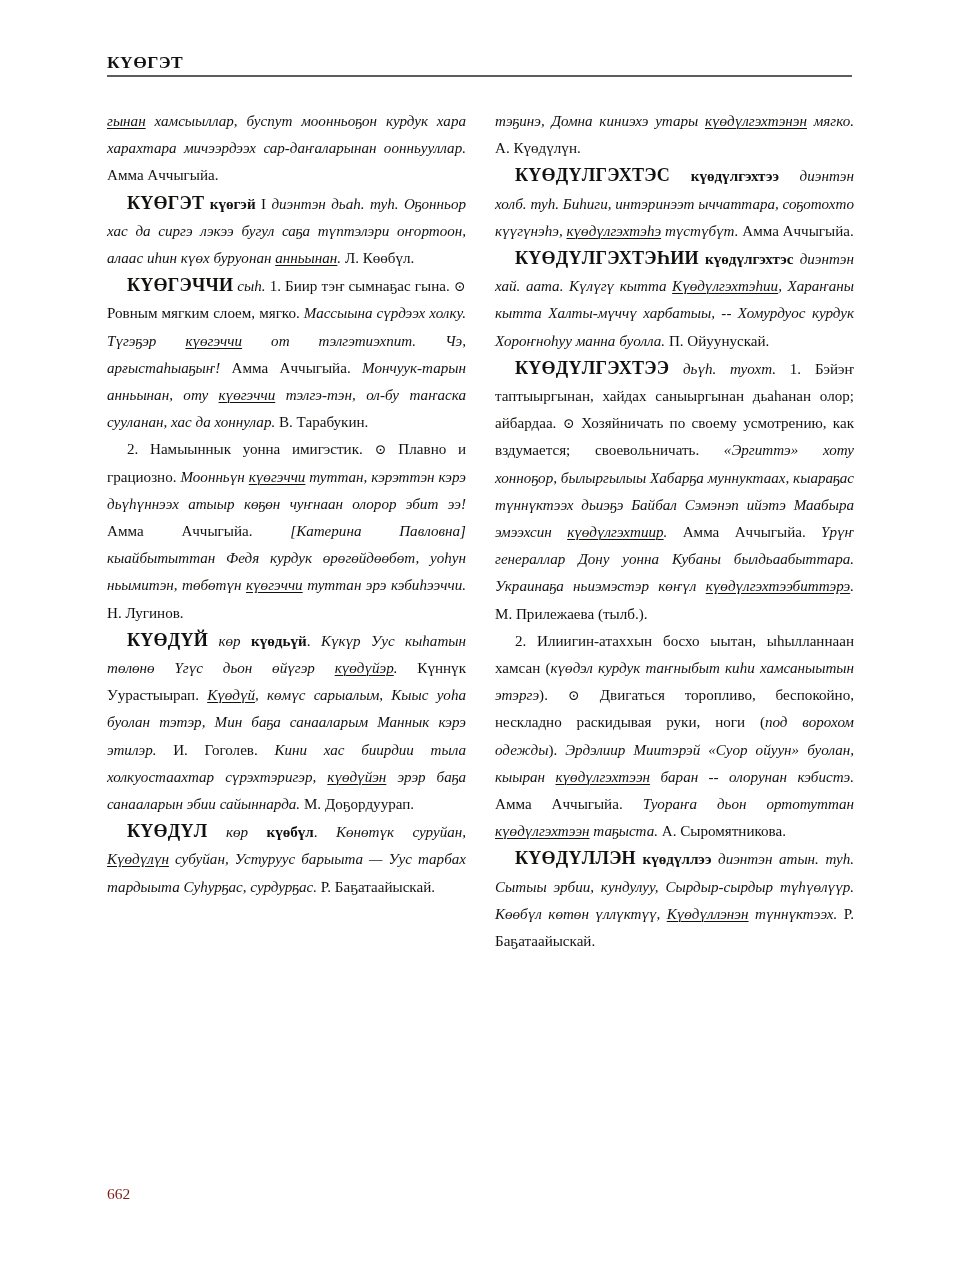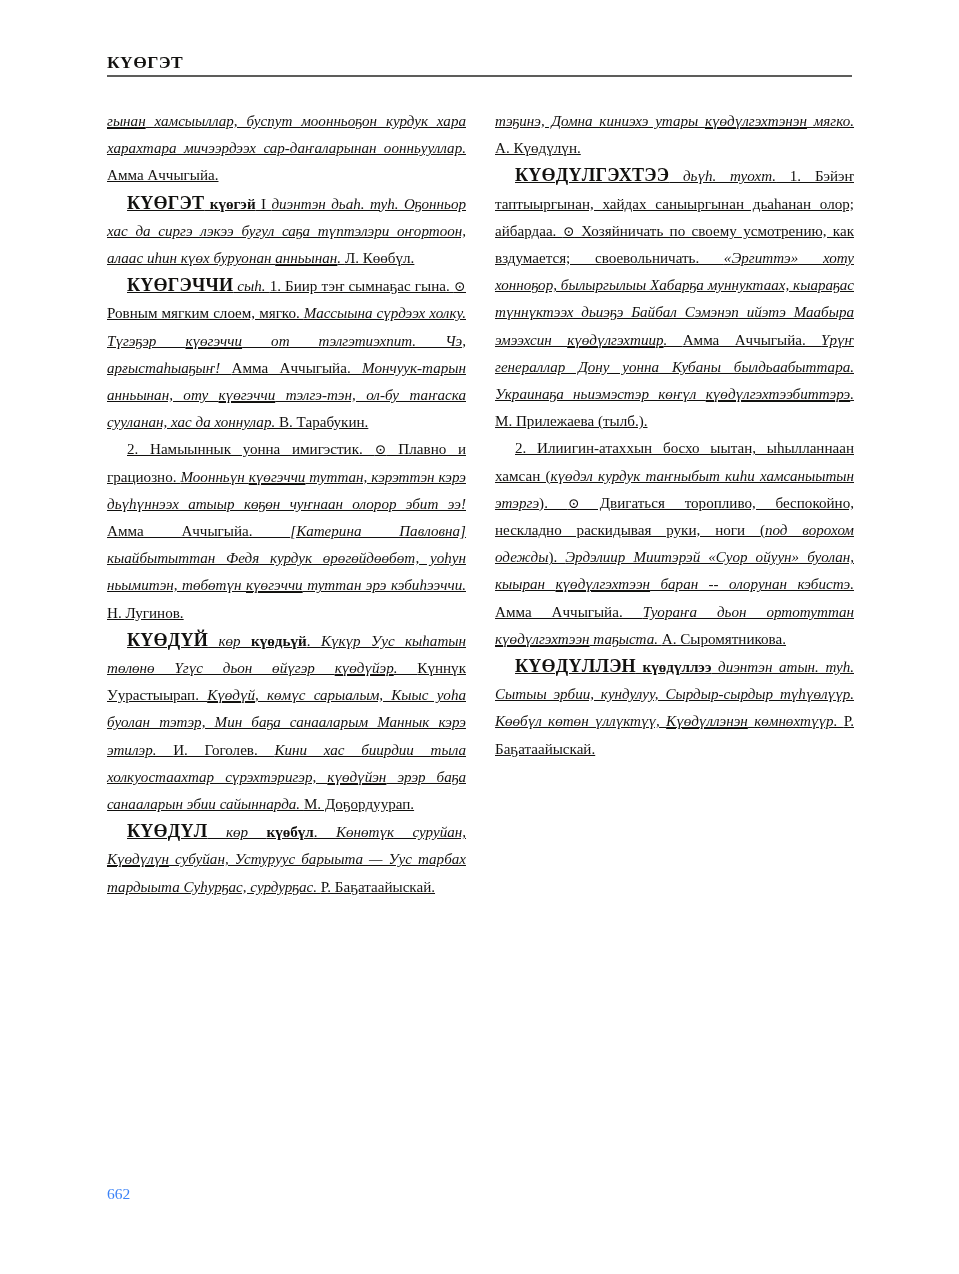--- a/index.html
+++ b/index.html
@@ -47,21 +47,20 @@
     left: 107px;
     top: 108px;
     width: 748px;
     height: 1055px;
     display: flex;
     gap: 29px;
   }
   .col {
     width: 359px;
     flex: 0 0 359px;
-    text-decoration: underline;
   }
 
   
   p.para {
     margin: 0;
     font-size: 15.1px;
     line-height: 27.2px;
     text-align: justify;
     text-justify: inter-word;
     hyphens: manual;
@@ -105,21 +104,21 @@
     letter-spacing: 0.5px;
   }
 
   
   .folio {
     position: absolute;
     left: 107px;
     top: 1186px;
     font-size: 15.5px;
     line-height: 1;
-    color: #3b82f6;
+    color: #7f1d1d;
   }
 </style>
 </head>
 <body>
 
 <div class="page">
 
   <div class="runhead">
     <div class="runhead-title">КҮӨГЭТ</div>
     <div class="runhead-rule"></div>
@@ -129,21 +128,23 @@
     <div class="col">
         <p class="para cont"><span class="ul">гынан</span><span class="it"> хамсыыллар, буспут мооннь</span><span class="it">оҕон курдук хара харахтара мичээрдээх сар-даҥаларынан оонньууллар. </span><span class="rom">Амма Аччыгыйа.</span></p>
         <p class="para entry"><span class="hw">КҮӨГЭТ</span><span class="hwb"> күөгэй</span><span class="rom"> I </span><span class="it">диэнтэн дьаһ. туһ. Оҕонньор хас да сиргэ лэкээ бугул саҕа түптэлэри оҥортоон, алаас иһин күөх буруонан </span><span class="ul">анньынан</span><span class="it">. </span><span class="rom">Л. Көөбүл.</span></p>
         <p class="para entry"><span class="hw">КҮӨГЭЧЧИ</span><span class="it"> сыһ. </span><span class="rom">1. Биир тэҥ сымнаҕас гына. </span><span class="marker">⊙</span><span class="rom"> Ровным мягким слоем, мягко. </span><span class="it">Массыына сүрдээх холку. Түгэҕэр </span><span class="ul">күөгэччи</span><span class="it"> от тэлгэтиэхпит. Чэ, арғыстаһыаҕыҥ! </span><span class="rom">Амма Аччыгыйа. </span><span class="it">Мончуук-тарын анньынан, оту </span><span class="ul">күөгэччи</span><span class="it"> тэлгэ-тэн, ол-бу таҥаска сууланан, хас да хоннулар. </span><span class="rom">В. Тарабукин.</span></p>
         <p class="para sense"><span class="rom">2. Намыыннык уонна имигэстик. </span><span class="marker">⊙</span><span class="rom"> Плавно и грациозно. </span><span class="it">Мооннь</span><span class="it">үн </span><span class="ul">күөгэччи</span><span class="it"> туттан, кэрэттэн кэрэ дьүһүннээх атыыр көҕөн чуҥнаан олорор эбит ээ! </span><span class="rom">Амма Аччыгыйа. </span><span class="it">[Катерина Павловна] кыайбытыттан Федя курдук өрөгөйдөөбөт, уоһун ньымитэн, төбөтүн </span><span class="ul">күөгэччи</span><span class="it"> туттан эрэ кэбиһээччи. </span><span class="rom">Н. Лугинов.</span></p>
         <p class="para entry"><span class="hw">КҮӨДҮЙ</span><span class="it"> көр </span><span class="hwb">күөдьүй</span><span class="rom">. </span><span class="it">Күкүр Ууc кыһатын төлөнө Үгүс дьон өйүгэр </span><span class="ul">күөдүйэр</span><span class="it">. </span><span class="rom">Күннүк Уурастыырап. </span><span class="ul">Күөдүй</span><span class="it">, көмүс сарыалым, Кыыс уоһа буолан тэтэр, Мин баҕа санааларым Маннык кэрэ этилэр. </span><span class="rom">И. Гоголев. </span><span class="it">Кини хас биирдии тыла холкуостаахтар сүрэхтэригэр, </span><span class="ul">күөдүйэн</span><span class="it"> эрэр баҕа санааларын эбии сайыннарда. </span><span class="rom">М. Доҕордуурап.</span></p>
         <p class="para entry"><span class="hw">КҮӨДҮЛ</span><span class="it"> көр </span><span class="hwb">күөбүл</span><span class="rom">. </span><span class="it">Көнөтүк суруйан, </span><span class="ul">Күөдүлүн</span><span class="it"> субуйан, Устуруус барыыта — Ууc тарбах тардыыта Суһурҕас, сурдурҕас. </span><span class="rom">Р. Баҕатаайыскай.</span></p>
       </div>
     <div class="col">
         <p class="para cont"><span class="it">тэҕинэ, Домна киниэхэ утары </span><span class="ul">күөдүлгэхтэнэн</span><span class="it"> мягко. </span><span class="rom">А. Күөдүлүн.</span></p>
+        <p class="para entry"><span class="hw">КҮӨДҮЛГЭХТЭС</span><span class="hwb"> күөдүлгэхтээ</span><span class="it"> диэнтэн холб. туһ. Биһиги, интэринээт ыччаттара, соҕотохто күүгүнэһэ, </span><span class="ul">күөдүлгэхтэһэ</span><span class="it"> түстүбүт. </span><span class="rom">Амма Аччыгыйа.</span></p>
+        <p class="para entry"><span class="hw">КҮӨДҮЛГЭХТЭҺИИ</span><span class="hwb"> күөдүлгэхтэс</span><span class="it"> диэнтэн хай. аата. Күлүгү кытта </span><span class="ul">Күөдүлгэхтэһии</span><span class="it">, Хараҥаны кытта Халты-мүччү харбатыы, -- Хомурдуос курдук Хороҥноһуу манна буолла. </span><span class="rom">П. Ойуунускай.</span></p>
         <p class="para entry"><span class="hw">КҮӨДҮЛГЭХТЭЭ</span><span class="it"> дьүһ. туохт.</span><span class="rom"> 1. Бэйэҥ таптыыргынан, хайдах саныыргынан дьаһанан олор; айбардаа. </span><span class="marker">⊙</span><span class="rom"> Хозяйничать по своему усмотрению, как вздумается; своевольничать. </span><span class="it">«Эргиттэ» хоту хонноҕор, былыргылыы Хабарҕа муннуктаах, кыараҕас түннүктээх дьиэҕэ Байбал Сэмэнэп ийэтэ Маабыра эмээхсин </span><span class="ul">күөдүлгэхтиир</span><span class="it">. </span><span class="rom">Амма Аччыгыйа. </span><span class="it">Үрүҥ генераллар Дону уонна Кубаны былдьаабыттара. Украинаҕа ньиэмэстэр көҥүл </span><span class="ul">күөдүлгэхтээбиттэрэ</span><span class="it">. </span><span class="rom">М. Прилежаева (тылб.).</span></p>
         <p class="para sense"><span class="rom">2. Илиигин-атаххын босхо ыытан, ыһылланнаан хамсан (</span><span class="it">күөдэл курдук таҥныбыт киһи хамсаныытын этэргэ</span><span class="rom">). </span><span class="marker">⊙</span><span class="rom"> Двигаться торопливо, беспокойно, нескладно раскидывая руки, ноги (</span><span class="it">под ворохом одежды</span><span class="rom">). </span><span class="it">Эрдэлиир Миитэрэй «Суор ойуун» буолан, кыыран </span><span class="ul">күөдүлгэхтээн</span><span class="it"> баран -- олорунан кэбистэ. </span><span class="rom">Амма Аччыгыйа. </span><span class="it">Туораҥа дьон ортотуттан </span><span class="ul">күөдүлгэхтээн</span><span class="it"> таҕыста. </span><span class="rom">А. Сыромятникова.</span></p>
-        <p class="para entry"><span class="hw">КҮӨДҮЛЛЭН</span><span class="hwb"> күөдүллээ</span><span class="it"> диэнтэн атын. туһ. Сытыы эрбии, кундулуу, Сырдыр-сырдыр түһүөлүүр. Көөбүл көтөн үллүктүү, </span><span class="ul">Күөдүллэнэн</span><span class="it"> көмнөхтүүр. </span><span class="rom">Р. Баҕатаайыскай.</span></p>
+        <p class="para entry"><span class="hw">КҮӨДҮЛЛЭН</span><span class="hwb"> күөдүллээ</span><span class="it"> диэнтэн атын. туһ. Сытыы эрбии, кундулуу, Сырдыр-сырдыр түһүөлүүр. Көөбүл көтөн үллүктүү, </span><span class="ul">Күөдүллэнэн</span><span class="it"> түннүктээх. </span><span class="rom">Р. Баҕатаайыскай.</span></p>
       </div>
   </div>
 
   <div class="folio">662</div>
 
 </div>
 
 </body></html>

